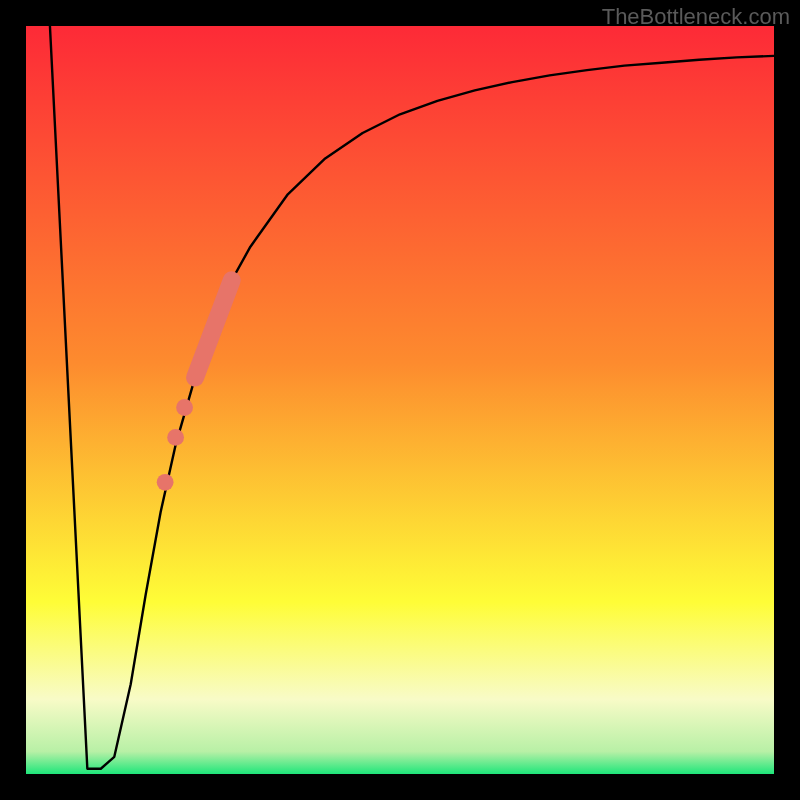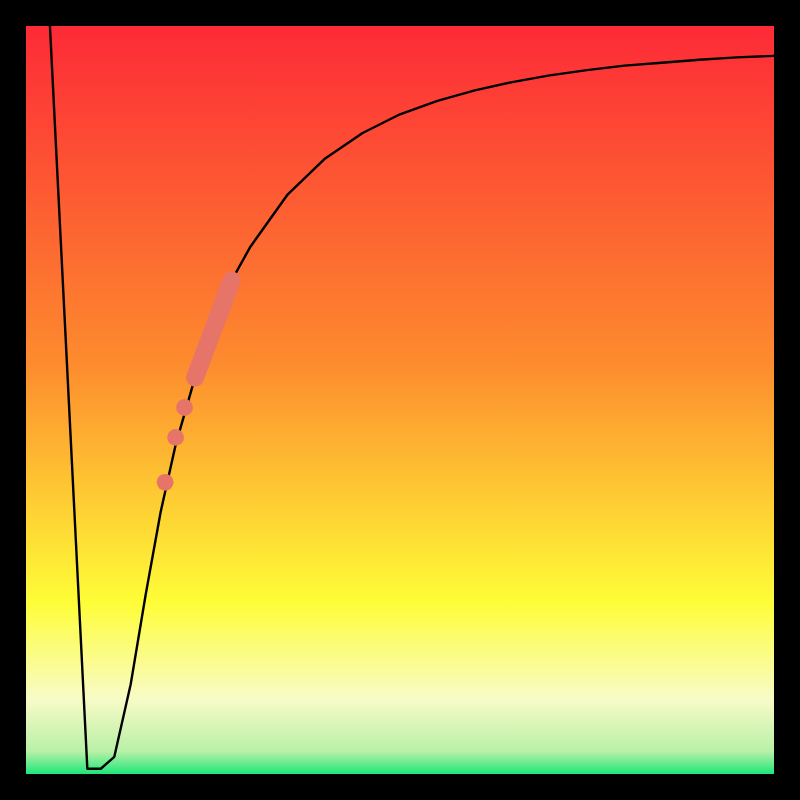--- a/index.html
+++ b/index.html
@@ -22,20 +22,21 @@
     z-index: 10;
   }
   svg {
     display: block;
   }
 </style>
 </head>
 <body>
 
 <div class="chart-container">
+  <div class="watermark">TheBottleneck.com</div>
   <svg id="chart-svg" width="800" height="800" viewBox="0 0 800 800">
       <defs>
         <linearGradient id="bg-grad" x1="0" y1="0" x2="0" y2="1">
           <stop offset="0%" stop-color="#fd2a37"></stop>
           <stop offset="45%" stop-color="#fd8b2e"></stop>
           <stop offset="77%" stop-color="#fefd37"></stop>
           <stop offset="90%" stop-color="#f8fbc7"></stop>
           <stop offset="97%" stop-color="#b8f0a6"></stop>
           <stop offset="100%" stop-color="#1ee67a"></stop>
         </linearGradient>

